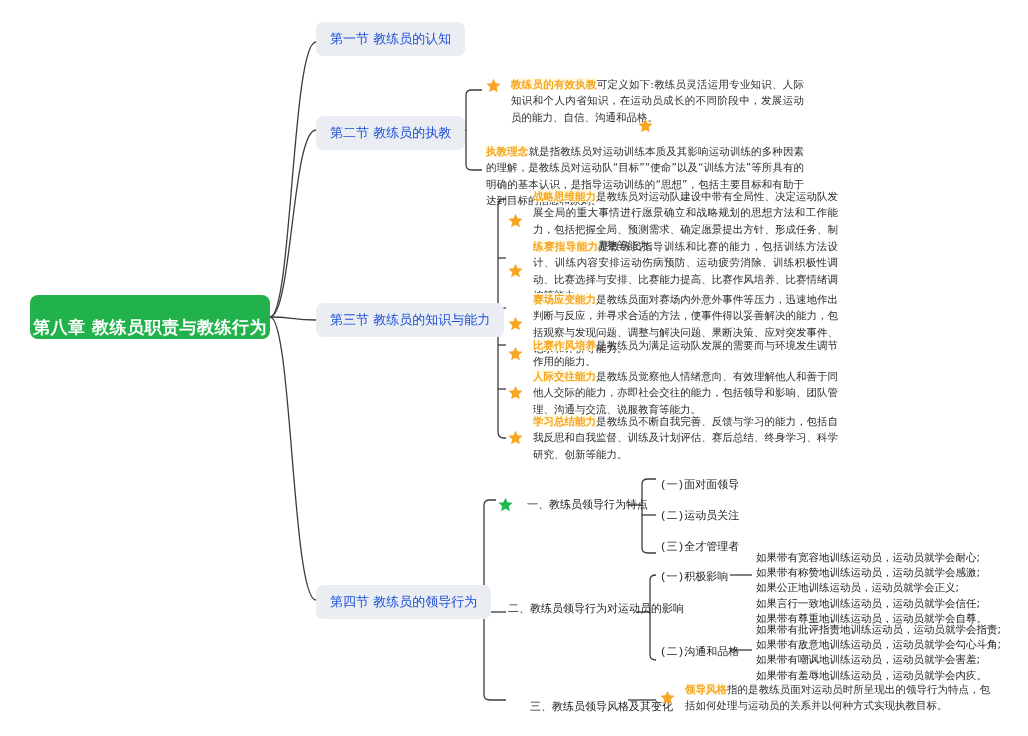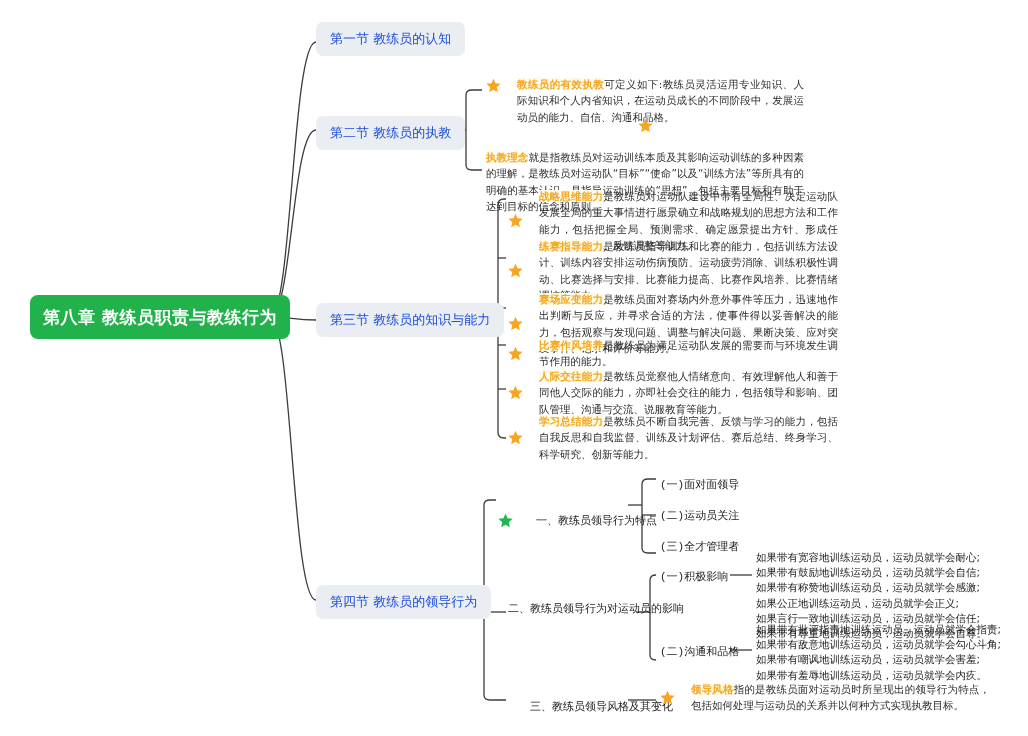--- a/index.html
+++ b/index.html
@@ -10,24 +10,24 @@
     overflow: hidden;
   }
   #canvas { position: relative; width: 1028px; height: 736px; }
   #wires { position: absolute; left: 0; top: 0; width: 1028px; height: 736px; pointer-events: none; }
 
   .node { position: absolute; }
 
   
   .root {
     left: 30px; top: 295px;
-    width: 260px; height: 44px;
+    width: 240px; height: 44px;
     background: #22b24c;
     border-radius: 8px;
-    display: flex; align-items: center; justify-content: center;
+    display: flex; align-items: flex-end; justify-content: center;
     color: #ffffff;
     font-size: 17px; font-weight: bold;
     letter-spacing: 0.5px;
     white-space: nowrap;
   }
 
   
   .section {
     background: #eaeef2;
     border-radius: 7px;
@@ -35,21 +35,21 @@
     font-size: 13px;
     color: #1d4ed8;
     white-space: nowrap;
   }
   #sec1 { left: 316px; top: 22px; }
   #sec2 { left: 316px; top: 116px; }
   #sec3 { left: 316px; top: 303px; }
   #sec4 { left: 316px; top: 585px; }
 
   
-  .star-block { display: flex; align-items: flex-start; gap: 16px; }
+  .star-block { display: flex; align-items: flex-start; gap: 10px; }
   .star {
     flex: 0 0 auto;
     width: 15px; height: 15px;
     margin-top: 2px;
     display: block;
   }
   .star-mid { margin-top: 0; align-self: center; }
   .para {
     font-size: 10.5px;
     line-height: 1.55;
@@ -74,21 +74,21 @@
   #s3e { left: 508px; top: 368px; width: 330px; }
   #s3f { left: 508px; top: 413px; width: 330px; }
 
   
   .leaf {
     font-size: 11px;
     color: #1c1c1c;
     white-space: nowrap;
     font-family: Liberation Mono, monospace;
   }
-  .leaf-star { display: flex; align-items: center; gap: 23px; margin-top: 16px; }
+  .leaf-star { display: flex; align-items: center; gap: 14px; }
   .green-star { width: 15px; height: 15px; display: block; }
 
   #s4n1 { left: 498px; top: 497px; }
   #s4n1a { left: 660px; top: 477px; }
   #s4n1b { left: 660px; top: 508px; }
   #s4n1c { left: 660px; top: 539px; }
 
   #s4n2 { left: 508px; top: 601px; }
   #s4n2a { left: 660px; top: 569px; }
   #s4n2b { left: 660px; top: 644px; }
@@ -267,21 +267,20 @@
   </div>
   <div class="node leaf" id="s4n2a">
     <span>(一)积极影响</span>
   </div>
   <div class="node leaf" id="s4n2b">
     <span>(二)沟通和品格</span>
   </div>
 
   <div class="node lines" id="s4pos">
     <div>如果带有宽容地训练运动员，运动员就学会耐心;</div>
-    <div>如果带有鼓励地训练运动员，运动员就学会自信;</div>
     <div>如果带有称赞地训练运动员，运动员就学会感激;</div>
     <div>如果公正地训练运动员，运动员就学会正义;</div>
     <div>如果言行一致地训练运动员，运动员就学会信任;</div>
     <div>如果带有尊重地训练运动员，运动员就学会自尊。</div>
   </div>
 
   <div class="node lines" id="s4neg">
     <div>如果带有批评指责地训练运动员，运动员就学会指责;</div>
     <div>如果带有敌意地训练运动员，运动员就学会勾心斗角;</div>
     <div>如果带有嘲讽地训练运动员，运动员就学会害羞;</div>

